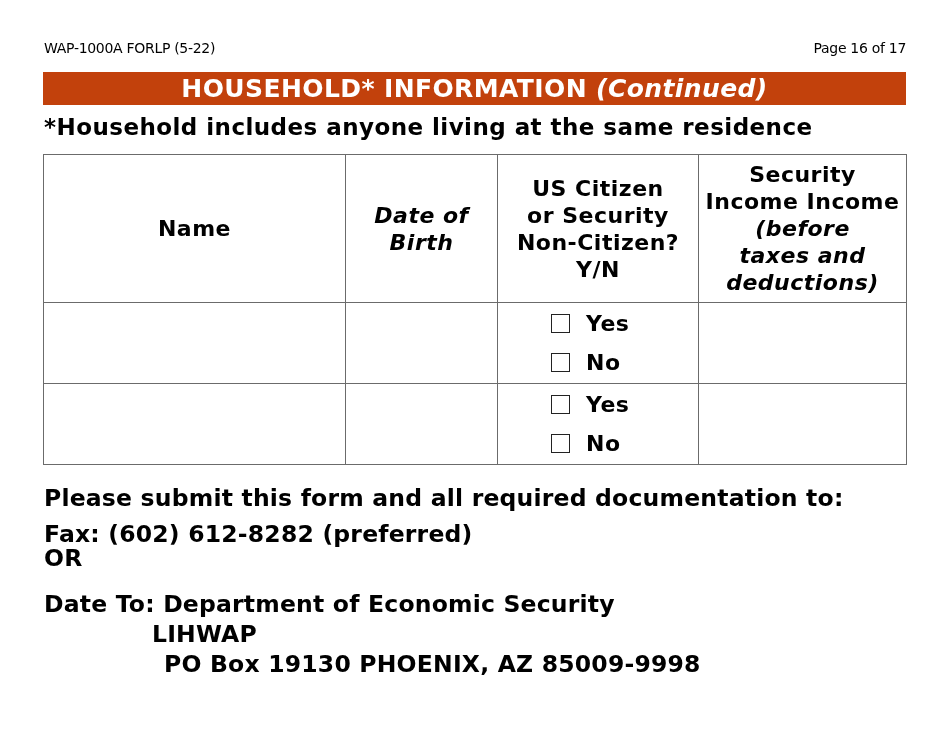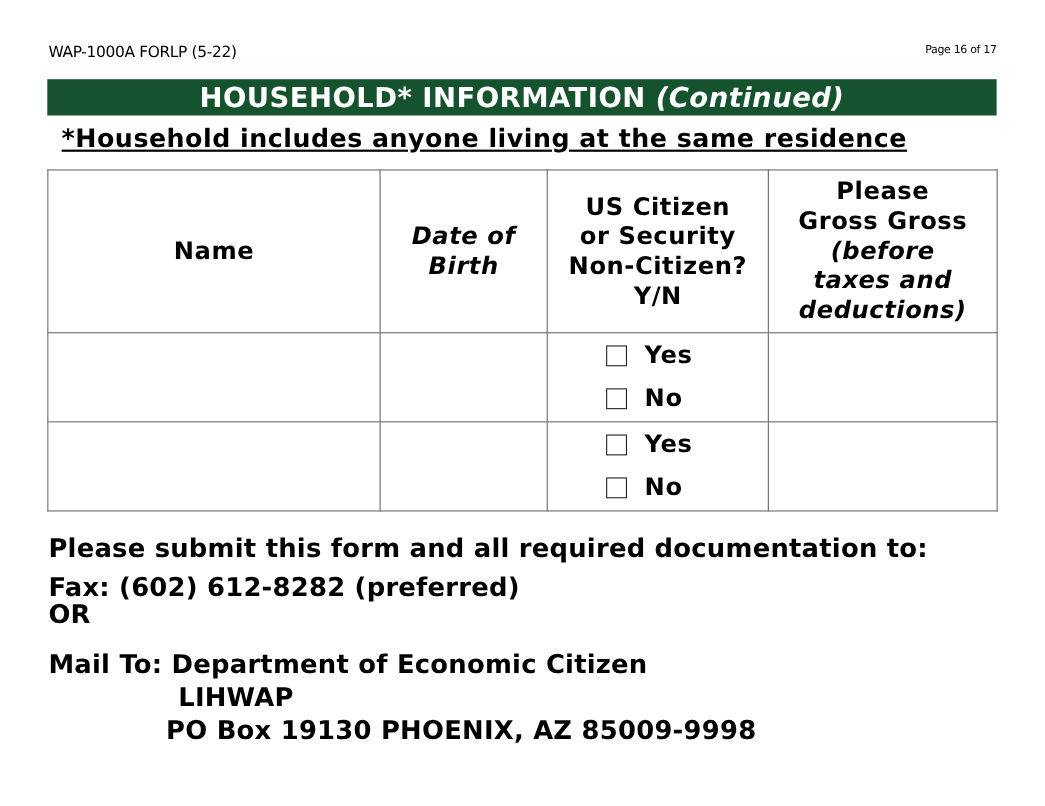--- a/index.html
+++ b/index.html
@@ -1,41 +1,41 @@
 <!DOCTYPE html>
 <html><head>
 <meta charset="utf-8">
 <style>
   html, body { margin: 0; padding: 0; background: #ffffff; }
   body { width: 950px; height: 733px; position: relative; overflow: hidden; font-family: "DejaVu Sans", sans-serif; color: #000; }
   .form-id { position: absolute; left: 44px; top: 40px; font-size: 14px; font-family: "DejaVu Sans", sans-serif; letter-spacing: -0.3px; }
-  .page-num { position: absolute; right: 44px; top: 40px; font-size: 10px; font-family: "DejaVu Sans", sans-serif; letter-spacing: -0.3px; }
-  .banner { position: absolute; left: 43px; top: 72px; width: 863px; height: 33px; background: #14532d; color: #fff; text-align: center; font-weight: bold; font-size: 25px; line-height: 34px; letter-spacing: 0.4px; }
+  .page-num { position: absolute; right: 44px; top: 40px; font-size: 14px; font-family: "DejaVu Sans", sans-serif; letter-spacing: -0.3px; }
+  .banner { position: absolute; left: 43px; top: 72px; width: 863px; height: 33px; background: #c2410c; color: #fff; text-align: center; font-weight: bold; font-size: 25px; line-height: 34px; letter-spacing: 0.4px; }
   .banner .italic { font-style: italic; }
-  .subtitle { position: absolute; left: 56px; top: 114px; font-size: 23px; font-weight: bold; letter-spacing: 0.45px; white-space: nowrap; text-decoration: underline; }
+  .subtitle { position: absolute; left: 44px; top: 114px; font-size: 23px; font-weight: bold; letter-spacing: 0.45px; white-space: nowrap; }
   table.hh { position: absolute; left: 43px; top: 154px; border-collapse: collapse; width: 864px; }
   table.hh td, table.hh th { border: 1px solid #6b6b6b; padding: 0; }
   table.hh th { font-weight: bold; font-size: 22px; line-height: 27px; text-align: center; vertical-align: middle; letter-spacing: 0.5px; }
   th.c1 { width: 301px; margin-top: 36px; }
   th.c2 { width: 151px; font-style: italic; }
   th.c3 { width: 200px; margin-top: 48px; }
   th.c4 { width: 207px; }
   tr.head { height: 148px; }
   tr.row { height: 81px; }
   .yn { display: flex; flex-direction: column; align-items: flex-start; padding-left: 53px; gap: 17px; }
   .yn-item { display: flex; align-items: center; font-weight: bold; font-size: 22px; letter-spacing: 0.5px; height: 22px; }
   .cb { width: 19px; height: 19px; border: 1.5px solid #222; box-sizing: border-box; margin-right: 16px; display: inline-block; background: #fff; }
   .italic { font-style: italic; }
   .submit { position: absolute; left: 44px; font-weight: bold; font-size: 23.5px; white-space: nowrap; letter-spacing: 0.2px; }
   .l1 { top: 484px; }
   .l2 { top: 520px; }
   .l3 { top: 544px; }
   .l4 { top: 590px; }
-  .l5 { top: 620px; left: 162px; }
-  .l6 { top: 650px; left: 151px; }
+  .l5 { top: 620px; left: 152px; }
+  .l6 { top: 650px; left: 164px; }
 </style>
 </head>
 <body>
 
 <div class="form-id">WAP-1000A FORLP (5-22)</div>
 <div class="page-num">Page 16 of 17</div>
 
 <div class="banner"><span>HOUSEHOLD* INFORMATION </span><span class="italic">(Continued)</span></div>
 
 <div class="subtitle">*Household includes anyone living at the same residence</div>
@@ -50,22 +50,22 @@
       <div>Date of</div>
       <div>Birth</div>
     </th>
     <th class="c3">
       <div>US Citizen</div>
       <div>or Security</div>
       <div>Non-Citizen?</div>
       <div>Y/N</div>
     </th>
     <th class="c4">
-      <div>Please</div>
-      <div>Gross Gross</div>
+      <div>Security</div>
+      <div>Income Income</div>
       <div class="italic">(before</div>
       <div class="italic">taxes and</div>
       <div class="italic">deductions)</div>
     </th>
   </tr>
   <tr class="row">
     <td></td>
     <td></td>
     <td>
       <div class="yn">
@@ -97,15 +97,15 @@
       </div>
     </td>
     <td></td>
   </tr>
 </tbody>
   </table>
 
 <div class="submit l1">Please submit this form and all required documentation to:</div>
 <div class="submit l2">Fax: (602) 612-8282 (preferred)</div>
 <div class="submit l3">OR</div>
-<div class="submit l4">Mail To: Department of Economic Citizen</div>
+<div class="submit l4">Date To: Department of Economic Security</div>
 <div class="submit l5">LIHWAP</div>
 <div class="submit l6">PO Box 19130 PHOENIX, AZ 85009-9998</div>
 
 </body></html>

